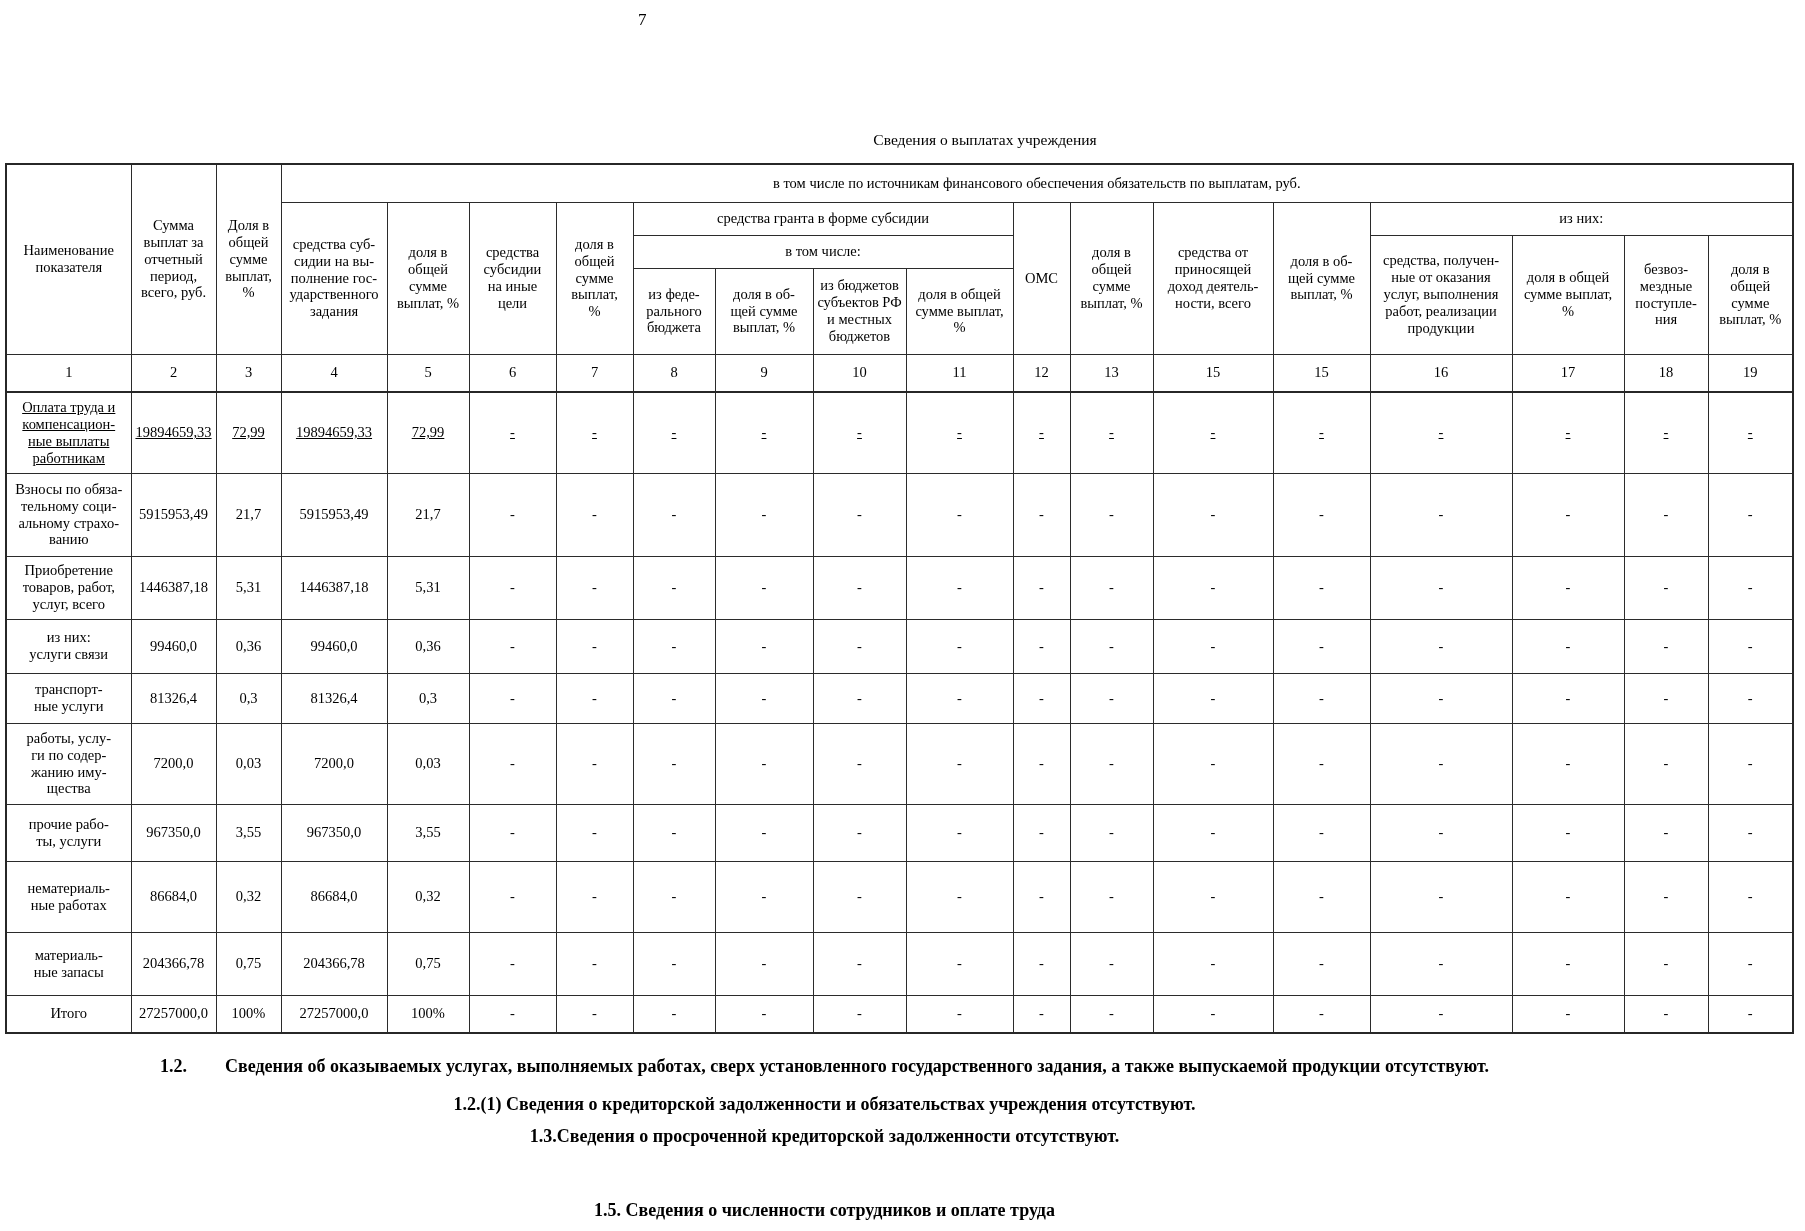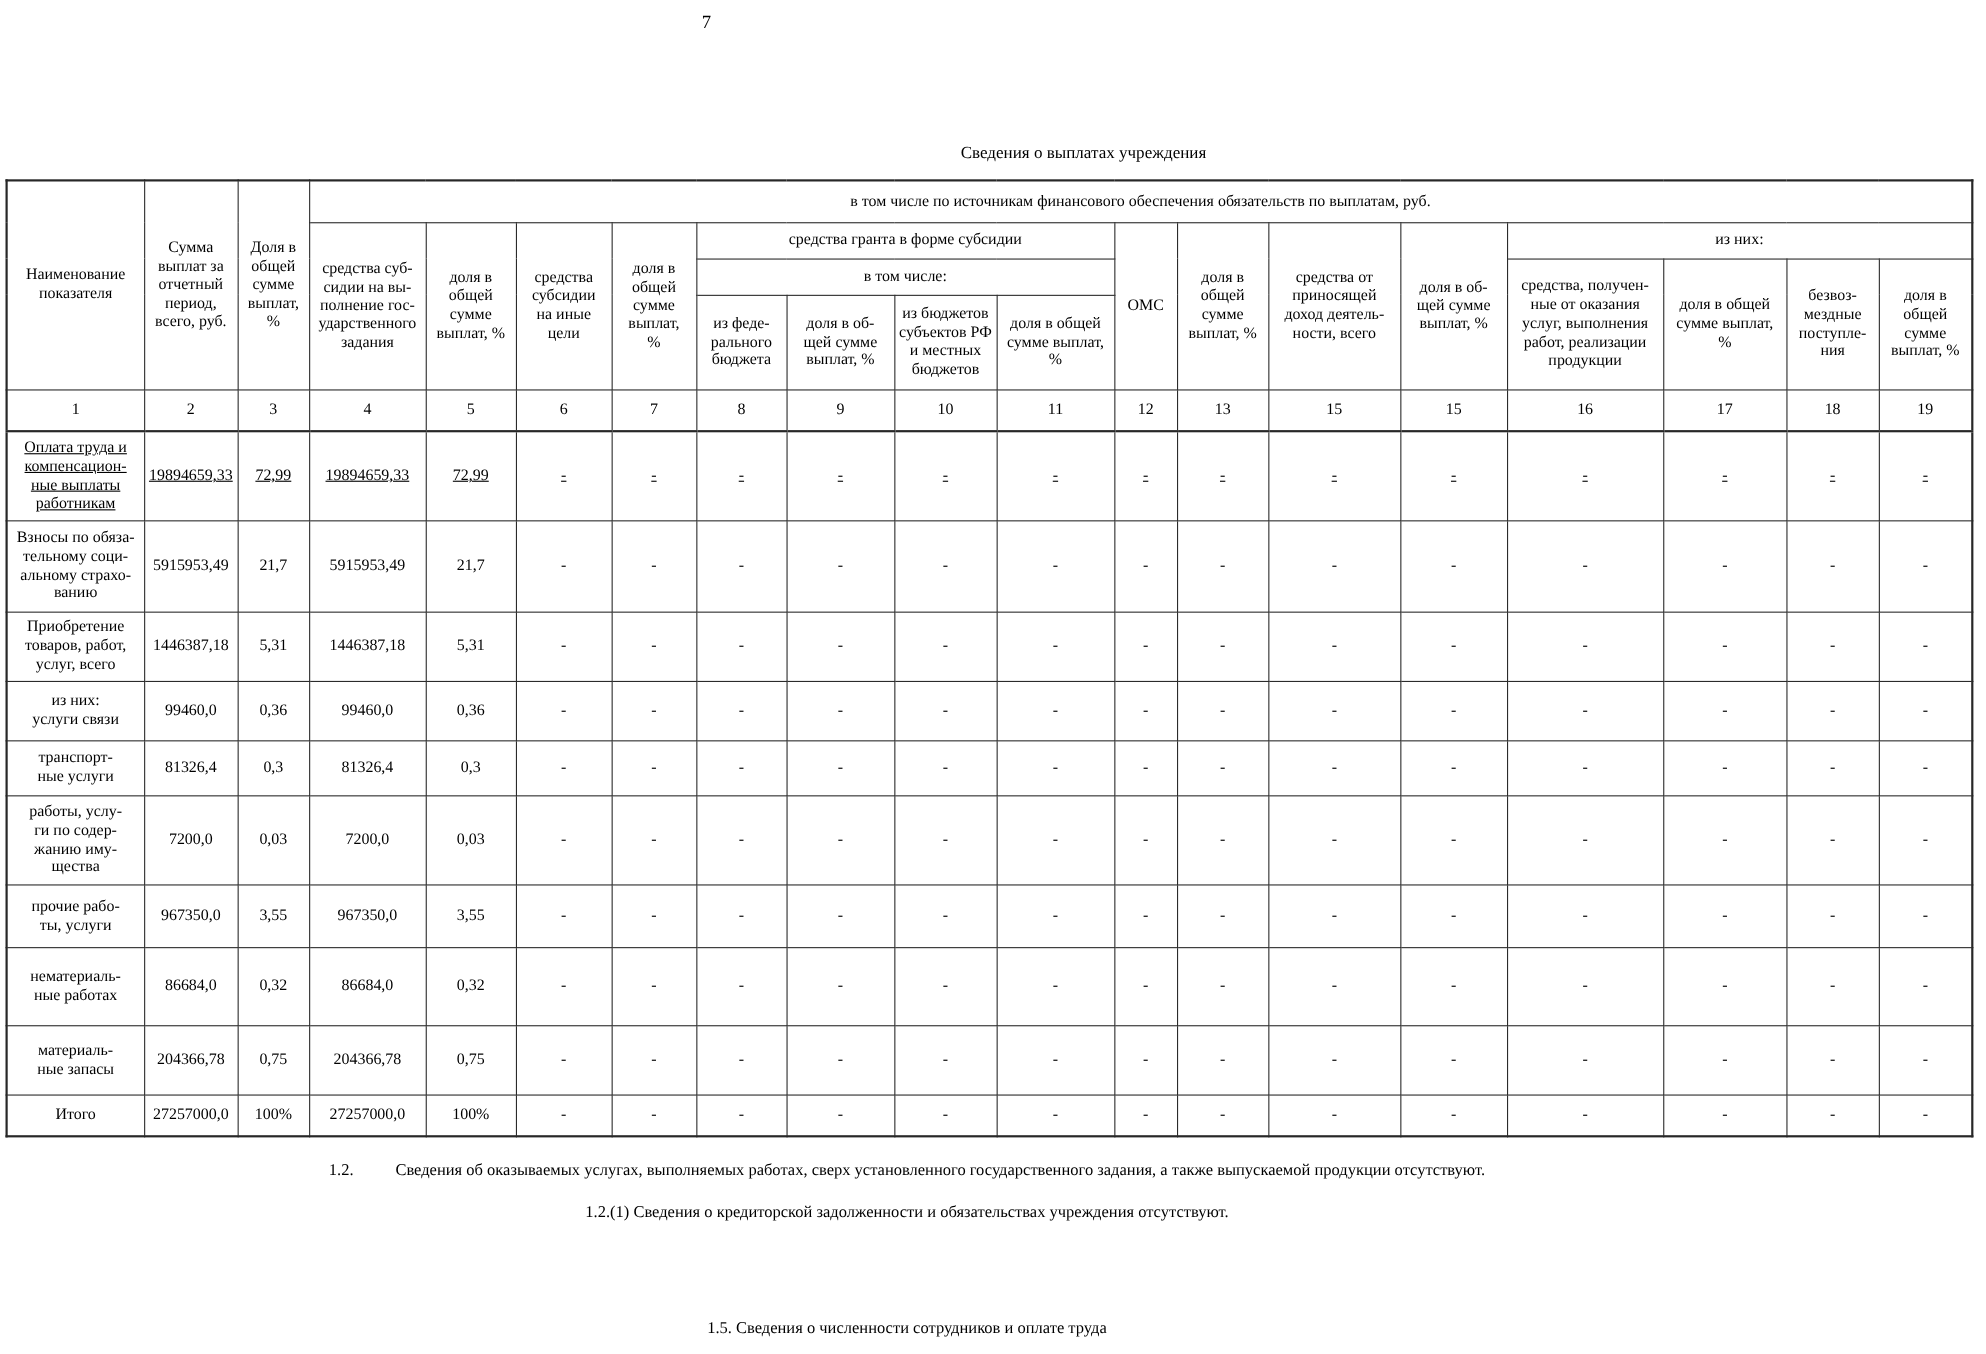--- a/index.html
+++ b/index.html
@@ -32,21 +32,21 @@
   tbody tr:nth-child(2){height:83px;margin-top:36px;}
   tbody tr:nth-child(3){height:63px;}
   tbody tr:nth-child(4){height:54px;}
   tbody tr:nth-child(5){height:50px;}
   tbody tr:nth-child(6){height:81px;}
   tbody tr:nth-child(7){height:57px;}
   tbody tr:nth-child(8){height:71px;}
   tbody tr:nth-child(9){height:63px;}
   tbody tr:nth-child(10){height:38px;}
   tbody td.val{white-space:normal;overflow-wrap:anywhere;}
-  .note{position:absolute;left:0;width:1649px;text-align:center;font-size:15px;}
+  .note{position:absolute;left:0;width:1649px;text-align:center;font-size:18px;font-weight:bold;}
   .gap38{display:inline-block;width:38px;}
   .gap12{display:inline-block;width:12px;}
 </style>
 </head>
 <body>
 
 <div id="page">
 
   <div id="page-number">7</div>
 
@@ -407,17 +407,18 @@
           <td class="val">-</td>
           <td class="val">-</td>
         </tr>
       </tbody>
   </table>
 
   <div class="note" style="top:1056px"><span>1.2.</span><span class="gap38"></span><span>Сведения об оказываемых услугах, выполняемых работах, сверх установленного государственного задания, а также выпускаемой продукции отсутствуют.</span></div>
 
   <div class="note" style="top:1094px">1.2.(1) Сведения о кредиторской задолженности и обязательствах учреждения отсутствуют.</div>
 
+  <div class="note" style="top:1126px">1.3.Сведения о просроченной кредиторской задолженности отсутствуют.</div>
 
 
   <div class="note" style="top:1200px">1.5. Сведения о численности сотрудников и оплате труда</div>
 
 </div>
 
 </body></html>

